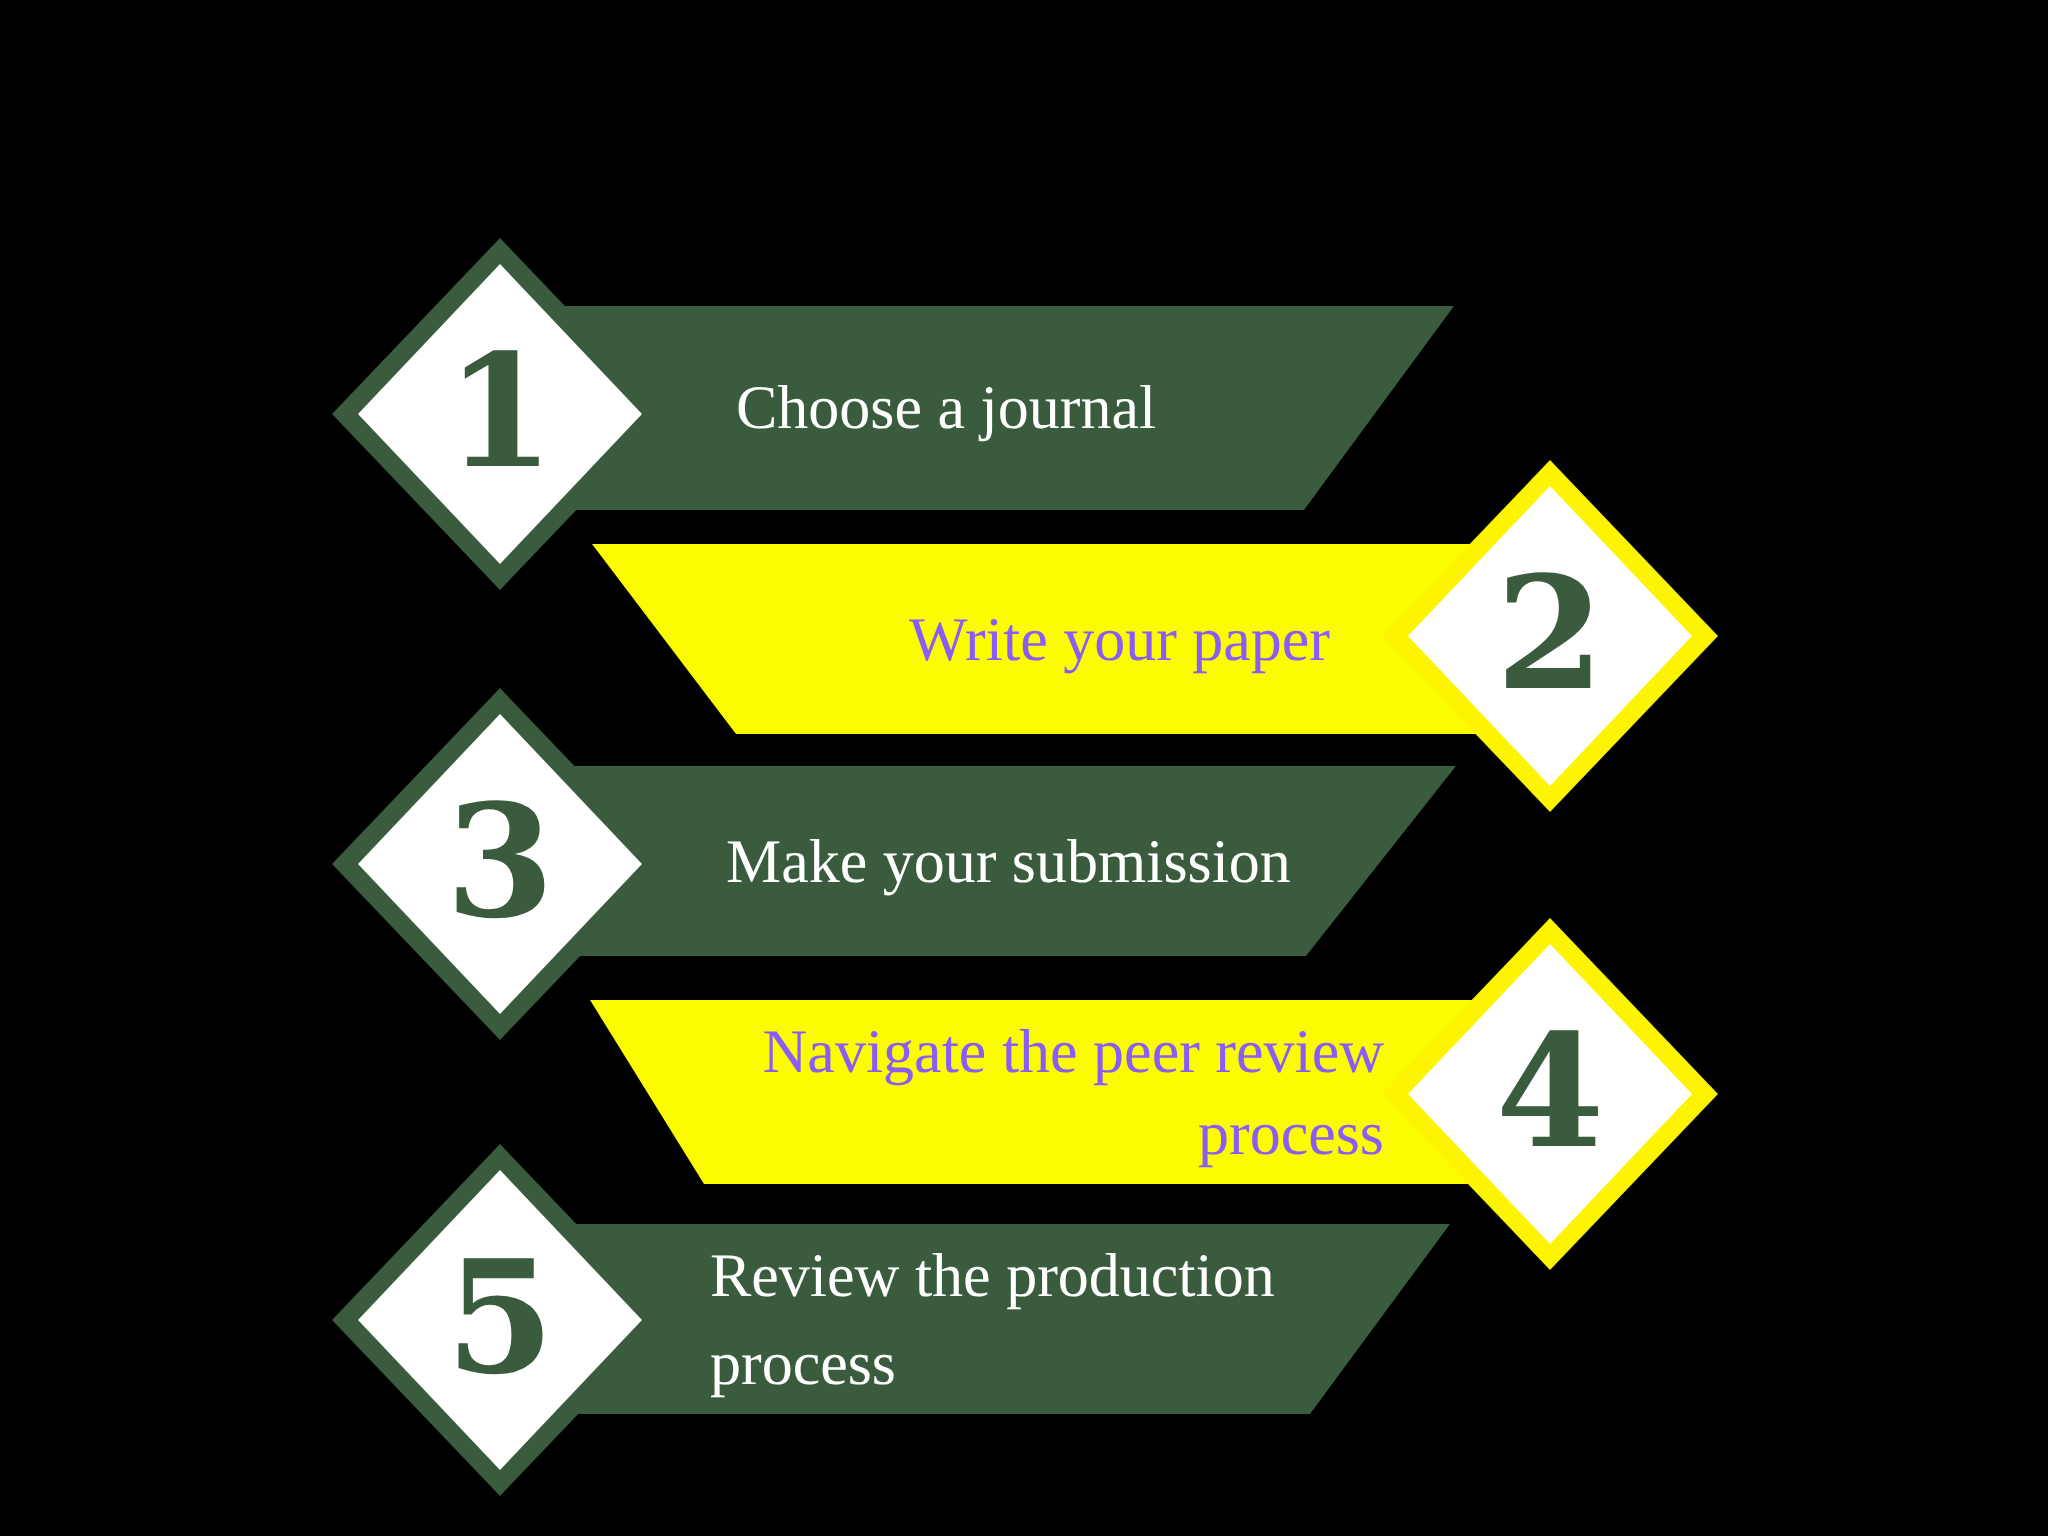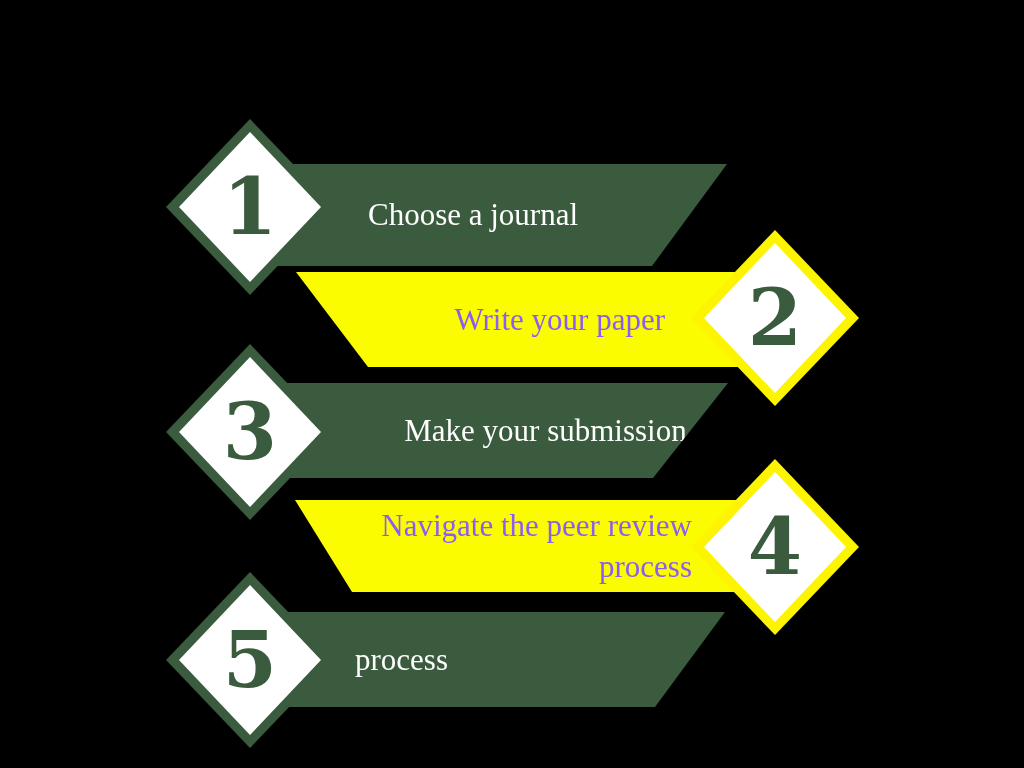--- a/index.html
+++ b/index.html
@@ -15,29 +15,29 @@
     position:absolute;
     display:flex;flex-direction:column;justify-content:center;
     z-index:1;
     box-sizing:border-box;
   }
   .banner.green{background:#3A5B3D;color:#FFFFFF;}
   .banner.yellow{background:#FCFC00;color:#8b5cf6;}
   .banner .line{display:block;font-size:31px;line-height:44px;white-space:nowrap;}
   .banner.align-right{text-align:right;}
 
-  .b1{left:250px;top:164px;width:477px;height:102px;
+  .b1{left:250px;top:153px;width:477px;height:102px;
       clip-path:polygon(0 0,100% 0,calc(100% - 75px) 100%,0 100%);
       padding-left:118px;}
   .b2{left:296px;top:272px;width:479px;height:95px;
       clip-path:polygon(0 0,100% 0,100% 100%,72px 100%);
       padding-right:110px;}
   .b3{left:250px;top:383px;width:478px;height:95px;
       clip-path:polygon(0 0,100% 0,calc(100% - 75px) 100%,0 100%);
-      padding-left:113px;align-items:center;}
+      padding-left:113px;}
   .b4{left:295px;top:500px;width:480px;height:92px;
       clip-path:polygon(0 0,100% 0,100% 100%,57px 100%);
       padding-right:83px;}
   .b4 .line{line-height:41px;}
   .b5{left:250px;top:612px;width:475px;height:95px;
       clip-path:polygon(0 0,100% 0,calc(100% - 70px) 100%,0 100%);
       padding-left:105px;}
 
   
   .diamond{
@@ -85,20 +85,21 @@
     <span class="line">Make your submission</span>
     <span class="line"></span>
   </div>
 
   <div class="banner yellow align-right b4">
     <span class="line">Navigate the peer review</span>
     <span class="line">process</span>
   </div>
 
   <div class="banner green b5">
+    <span class="line">Review the production</span>
     <span class="line">process</span>
   </div>
 
   <div class="diamond green d1">
     <div class="diamond-inner">
       <span class="step-number">1</span>
     </div>
   </div>
 
   <div class="diamond yellow d2">

